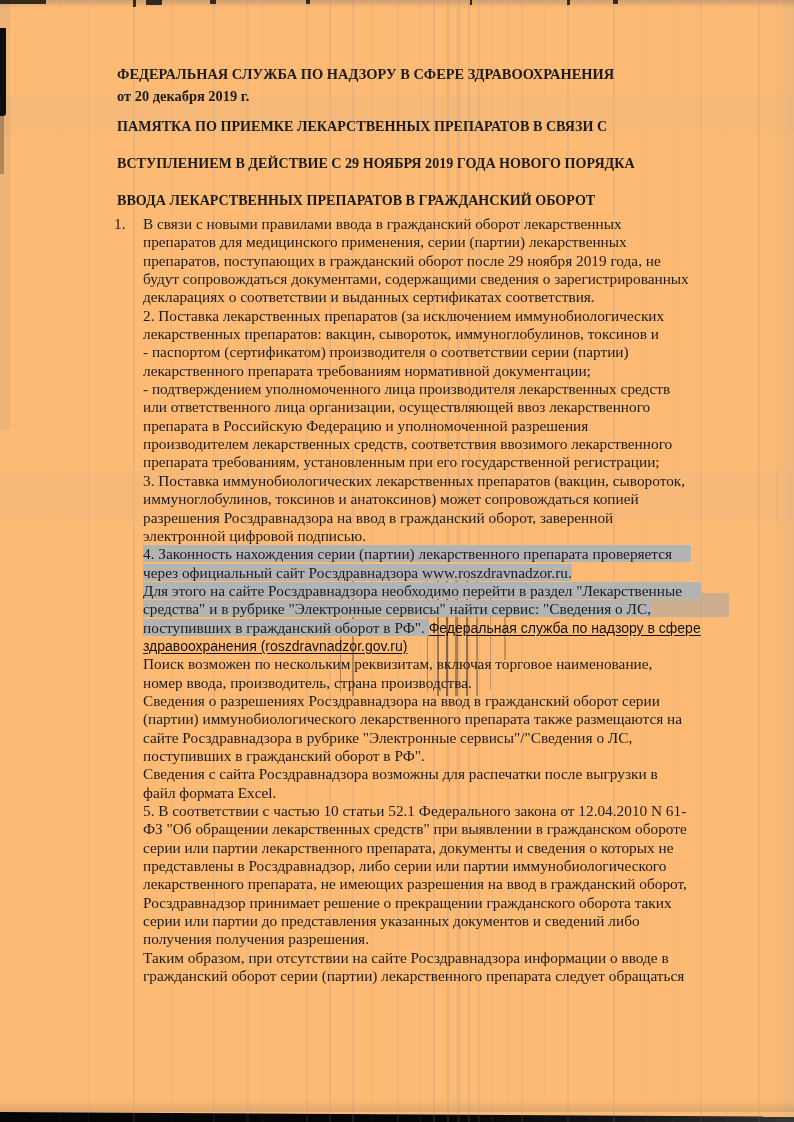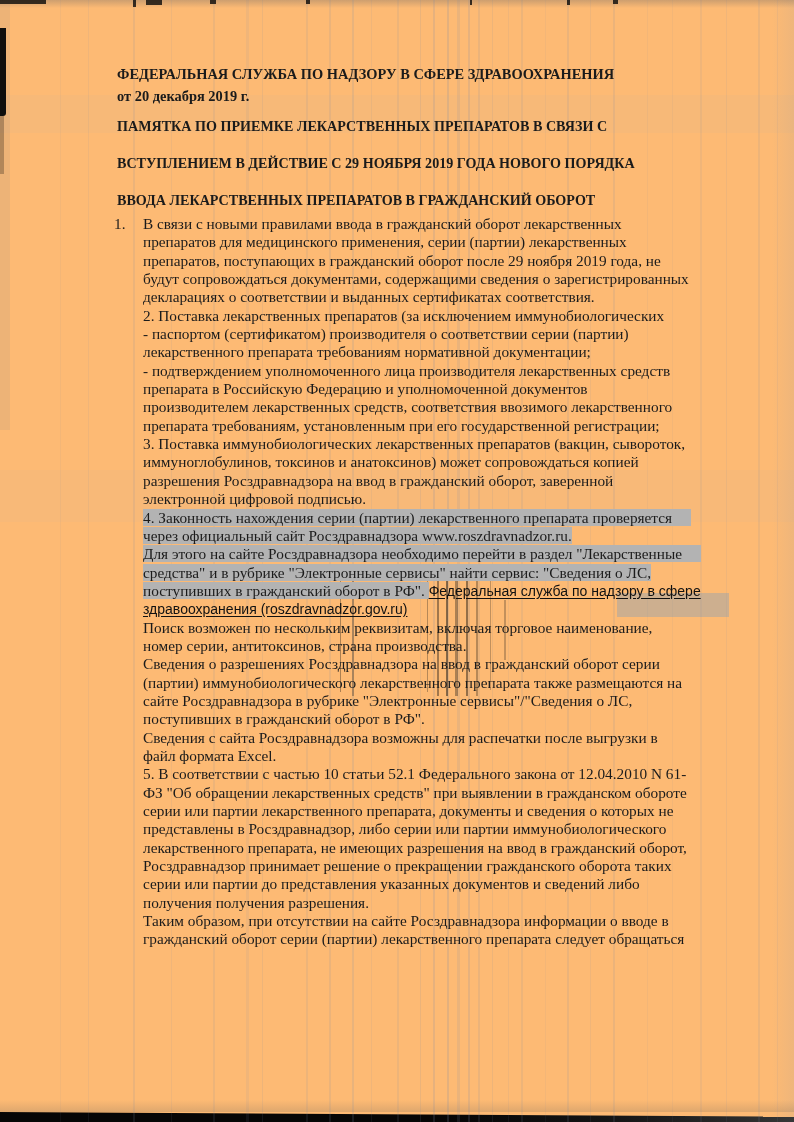--- a/index.html
+++ b/index.html
@@ -131,38 +131,40 @@
   <div class="title-line t3">ВВОДА ЛЕКАРСТВЕННЫХ ПРЕПАРАТОВ В ГРАЖДАНСКИЙ ОБОРОТ</div>
 
   <div class="list-marker">1.</div>
   <div class="doc-body">
       <div class="line"><span class="seg-n">В связи с новыми правилами ввода в гражданский оборот лекарственных</span></div>
       <div class="line"><span class="seg-n">препаратов для медицинского применения, серии (партии) лекарственных</span></div>
       <div class="line"><span class="seg-n">препаратов, поступающих в гражданский оборот после 29 ноября 2019 года, не</span></div>
       <div class="line"><span class="seg-n">будут сопровождаться документами, содержащими сведения о зарегистрированных</span></div>
       <div class="line"><span class="seg-n">декларациях о соответствии и выданных сертификатах соответствия.</span></div>
       <div class="line"><span class="seg-n">2. Поставка лекарственных препаратов (за исключением иммунобиологических</span></div>
+      <div class="line"><span class="seg-n">лекарственных препаратов: вакцин, сывороток, иммуноглобулинов, токсинов и</span></div>
       <div class="line"><span class="seg-n">- паспортом (сертификатом) производителя о соответствии серии (партии)</span></div>
       <div class="line"><span class="seg-n">лекарственного препарата требованиям нормативной документации;</span></div>
       <div class="line"><span class="seg-n">- подтверждением уполномоченного лица производителя лекарственных средств</span></div>
-      <div class="line"><span class="seg-n">препарата в Российскую Федерацию и уполномоченной документов</span></div>
+      <div class="line"><span class="seg-n">или ответственного лица организации, осуществляющей ввоз лекарственного</span></div>
+      <div class="line"><span class="seg-n">препарата в Российскую Федерацию и уполномоченной разрешения</span></div>
       <div class="line"><span class="seg-n">производителем лекарственных средств, соответствия ввозимого лекарственного</span></div>
       <div class="line"><span class="seg-n">препарата требованиям, установленным при его государственной регистрации;</span></div>
       <div class="line"><span class="seg-n">3. Поставка иммунобиологических лекарственных препаратов (вакцин, сывороток,</span></div>
       <div class="line"><span class="seg-n">иммуноглобулинов, токсинов и анатоксинов) может сопровождаться копией</span></div>
       <div class="line"><span class="seg-n">разрешения Росздравнадзора на ввод в гражданский оборот, заверенной</span></div>
       <div class="line"><span class="seg-n">электронной цифровой подписью.</span></div>
       <div class="line"><span class="seg-hf">4. Законность нахождения серии (партии) лекарственного препарата проверяется</span></div>
       <div class="line"><span class="seg-h">через официальный сайт Росздравнадзора www.roszdravnadzor.ru.</span></div>
       <div class="line"><span class="seg-hf">Для этого на сайте Росздравнадзора необходимо перейти в раздел "Лекарственные</span></div>
       <div class="line"><span class="seg-h">средства" и в рубрике "Электронные сервисы" найти сервис: "Сведения о ЛС,</span></div>
       <div class="line"><span class="seg-h">поступивших в гражданский оборот в РФ". </span><span class="seg-l">Федеральная служба по надзору в сфере</span></div>
       <div class="line"><span class="seg-l">здравоохранения (roszdravnadzor.gov.ru)</span></div>
       <div class="line"><span class="seg-n">Поиск возможен по нескольким реквизитам, включая торговое наименование,</span></div>
-      <div class="line"><span class="seg-n">номер серии, антитоксинов, страна производства.</span></div>
+      <div class="line"><span class="seg-n">номер ввода, производитель, страна производства.</span></div>
       <div class="line"><span class="seg-n">Сведения о разрешениях Росздравнадзора на ввод в гражданский оборот серии</span></div>
       <div class="line"><span class="seg-n">(партии) иммунобиологического лекарственного препарата также размещаются на</span></div>
       <div class="line"><span class="seg-n">сайте Росздравнадзора в рубрике "Электронные сервисы"/"Сведения о ЛС,</span></div>
       <div class="line"><span class="seg-n">поступивших в гражданский оборот в РФ".</span></div>
       <div class="line"><span class="seg-n">Сведения с сайта Росздравнадзора возможны для распечатки после выгрузки в</span></div>
       <div class="line"><span class="seg-n">файл формата Excel.</span></div>
       <div class="line"><span class="seg-n">5. В соответствии с частью 10 статьи 52.1 Федерального закона от 12.04.2010 N 61-</span></div>
       <div class="line"><span class="seg-n">ФЗ "Об обращении лекарственных средств" при выявлении в гражданском обороте</span></div>
       <div class="line"><span class="seg-n">серии или партии лекарственного препарата, документы и сведения о которых не</span></div>
       <div class="line"><span class="seg-n">представлены в Росздравнадзор, либо серии или партии иммунобиологического</span></div>

